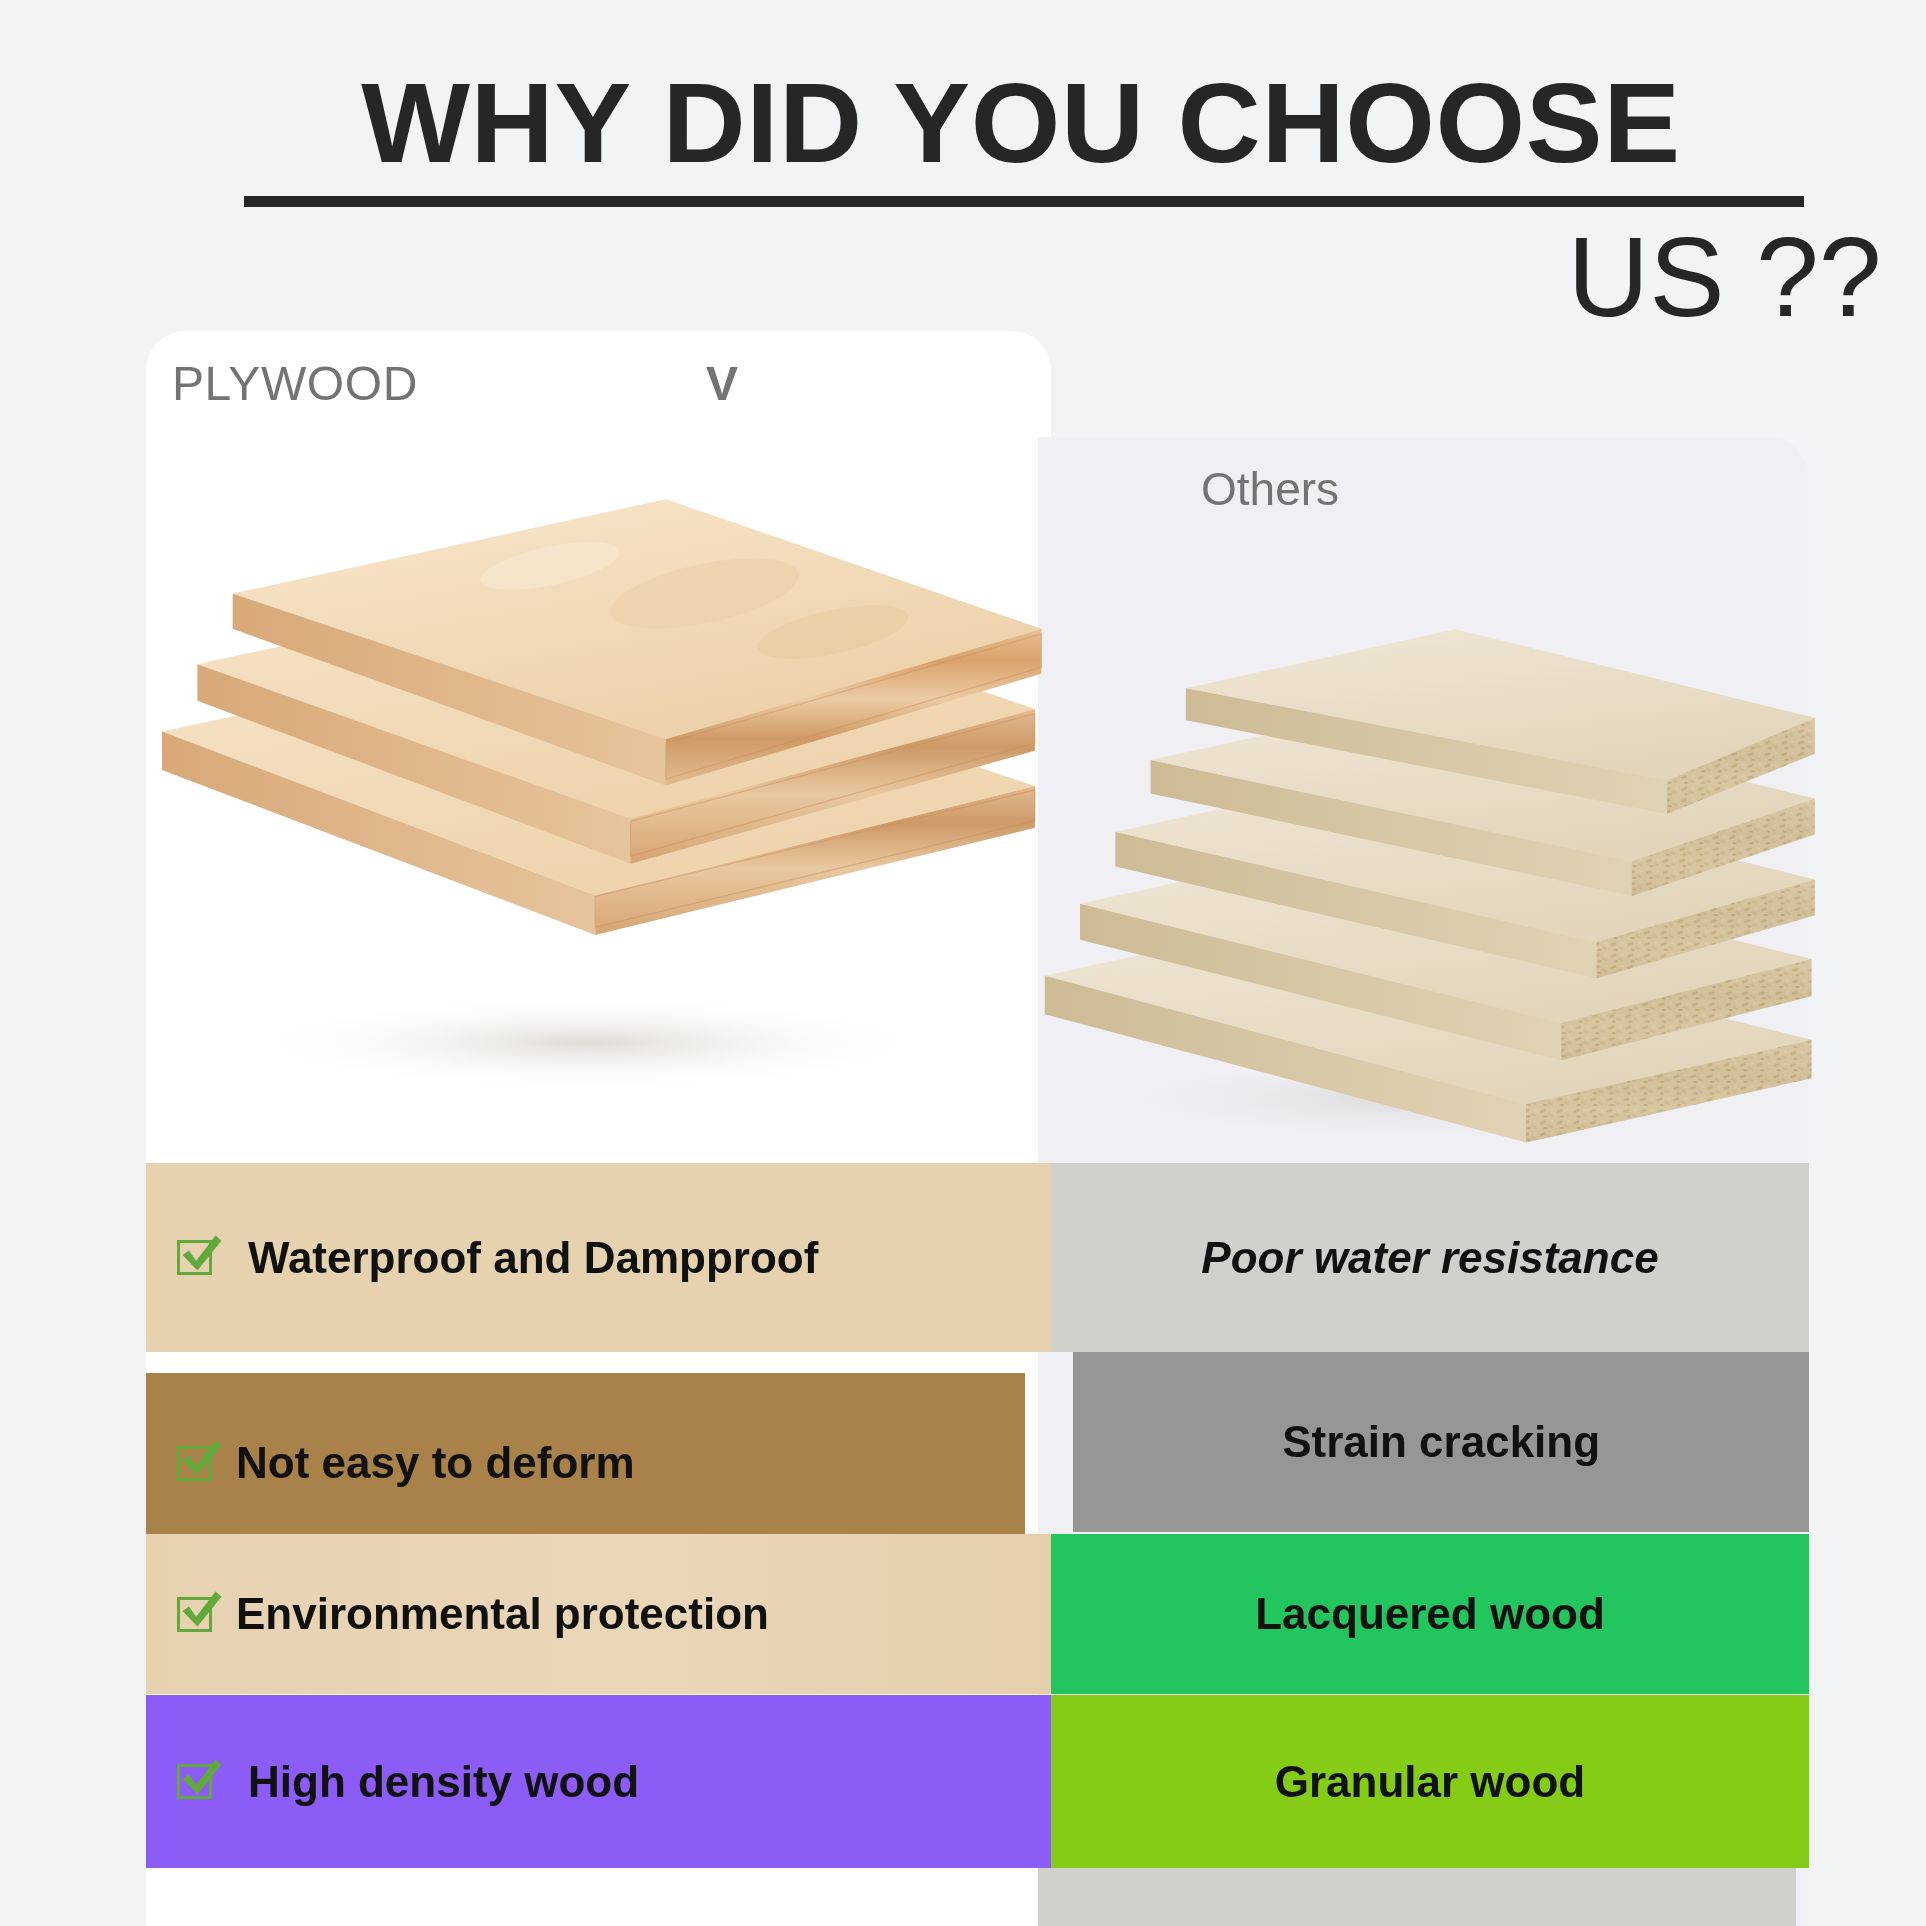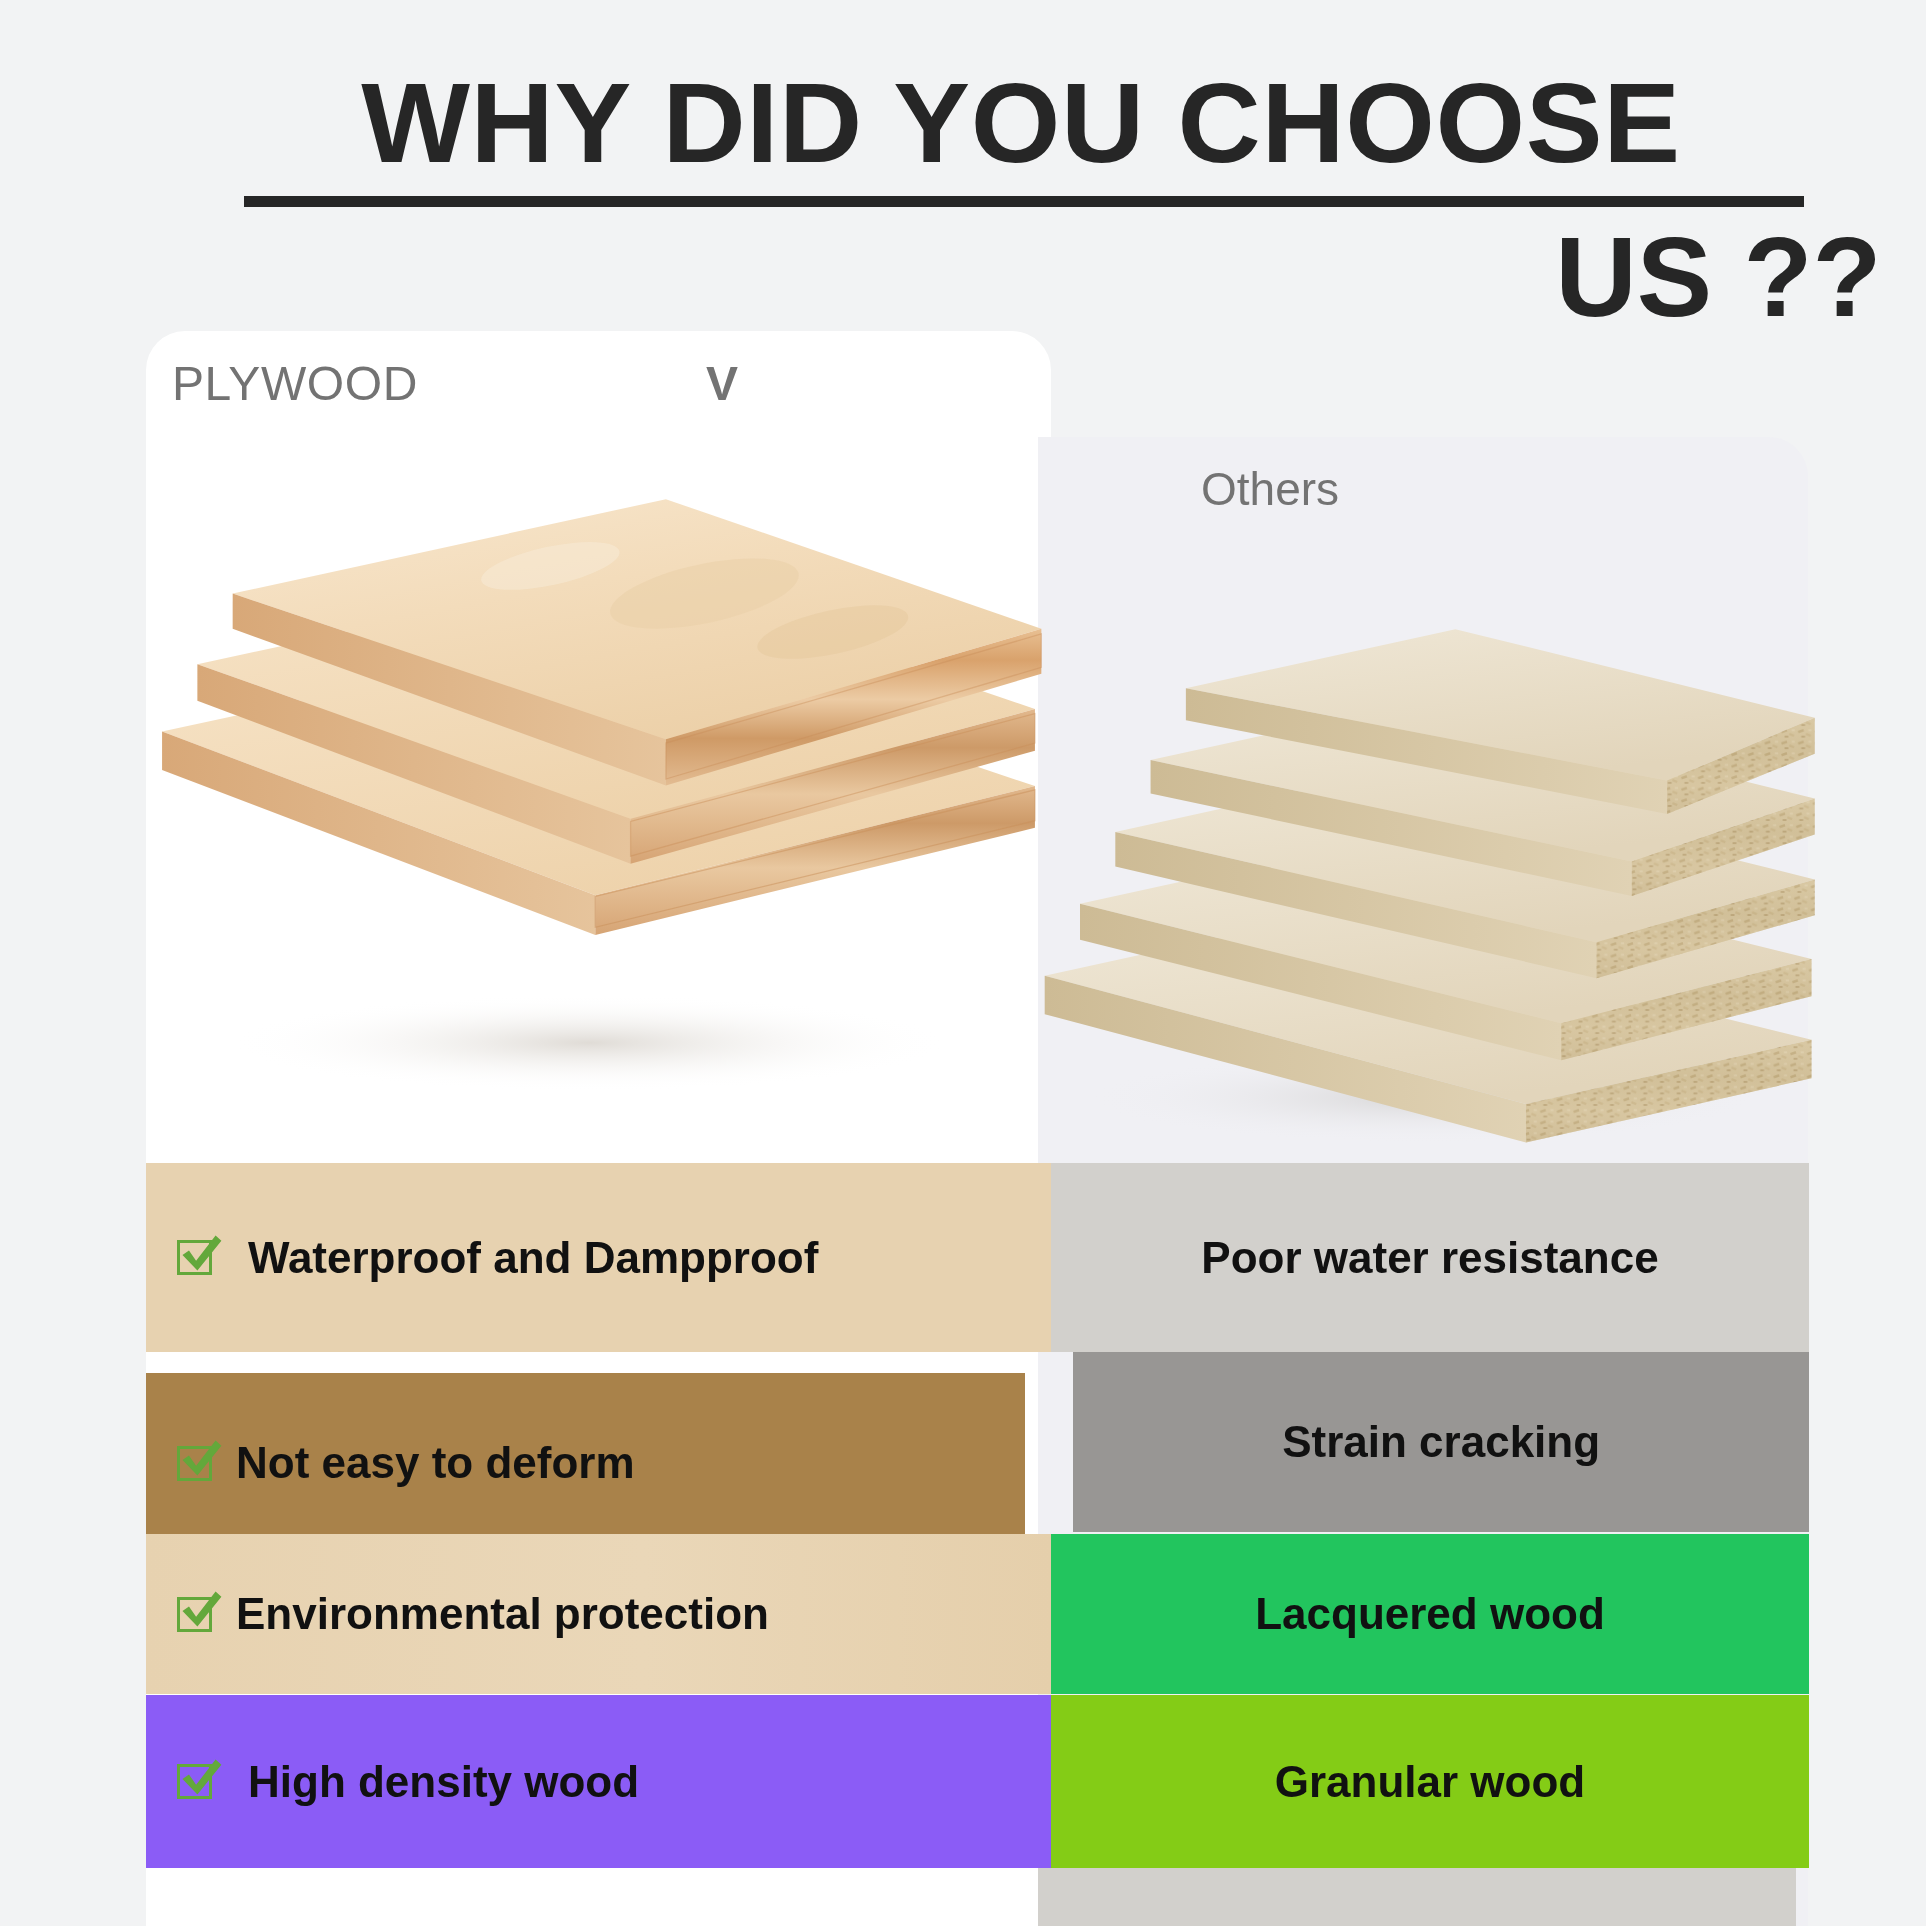--- a/index.html
+++ b/index.html
@@ -35,21 +35,21 @@
     transform-origin: center;
   }
   .title-rule {
     height: 11px;
     background: #262626;
     margin: 13px 0 0 90px;
     width: 1560px;
   }
   .title-line-2 {
     font-family: "Liberation Sans", sans-serif;
-    font-weight: bold;
+    font-weight: normal;
     font-size: 113px;
     line-height: 1.05;
     color: #262626;
     text-align: right;
     padding-right: 6.4px;
     margin-top: 11.6px;
     white-space: nowrap;
   }
 
   
@@ -363,21 +363,21 @@
   <div class="row" style="top:0px; height:189px;">
     <div class="cell-left" style="height:189px; background:#e7d2b0;gap:12px;">
       <span class="check">
         <span class="check-box"></span>
         <svg class="check-mark" viewBox="0 0 74 74">
           <path d="M10 40 L20 33 L31 49 L61 10 L70 18 L33 64 Z" fill="#63a83b"></path>
         </svg>
       </span>
       <span class="cell-text">Waterproof and Dampproof</span>
     </div>
-    <div class="cell-right" style="height:189px; background:#d2d0cc;">
+    <div class="cell-right" style="height:189px; background:#d2d0cc;font-style:italic;">
       <span class="cell-text">Poor water resistance</span>
     </div>
   </div>
 
   <div class="row" style="top:189px; height:180px;">
     <div class="cell-left" style="height:180px; background:#a9824a;margin-top:21px;">
       <span class="check">
         <span class="check-box"></span>
         <svg class="check-mark" viewBox="0 0 74 74">
           <path d="M10 40 L20 33 L31 49 L61 10 L70 18 L33 64 Z" fill="#63a83b"></path>

